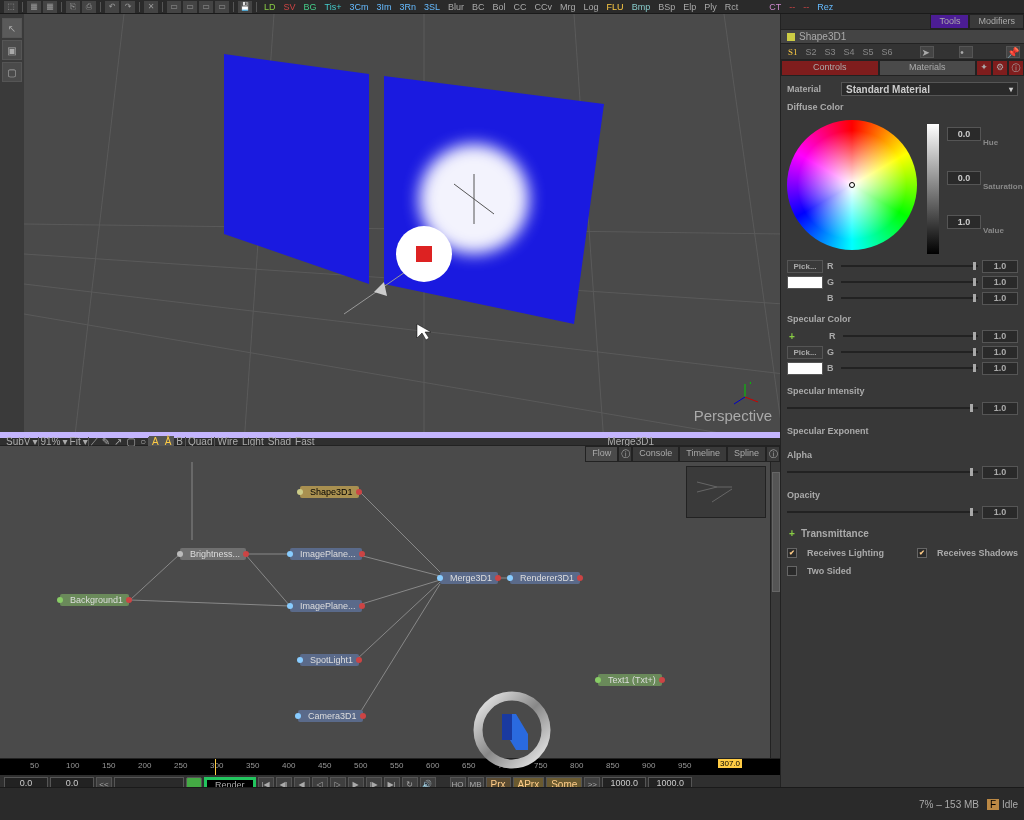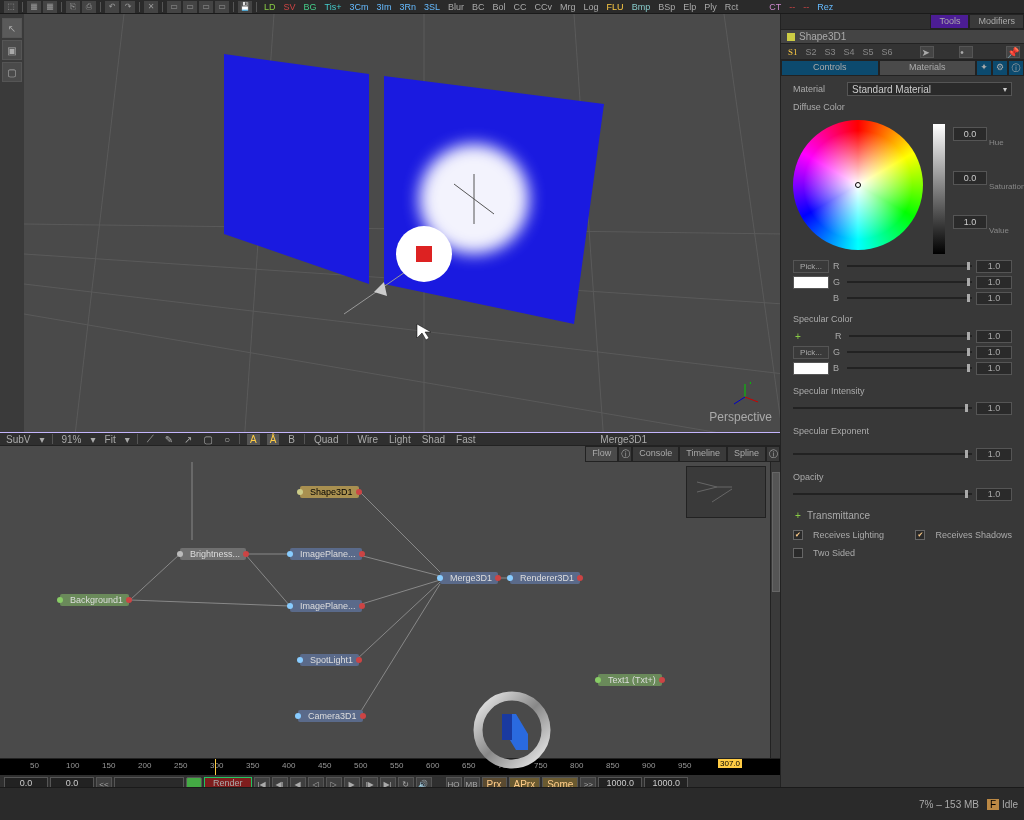--- a/index.html
+++ b/index.html
@@ -17,24 +17,24 @@
 
 
 .left-tools { position: absolute; left: 0; top: 14px; width: 24px; height: 430px; background: #3a3a3a; display: flex; flex-direction: column; gap: 2px; padding: 4px 2px; }
 .lt-btn { width: 20px; height: 20px; background: #4a4a4a; border: 1px solid #555; cursor: pointer; display: flex; align-items: center; justify-content: center; }
 .lt-btn.active { background: #5a5a5a; }
 
 
 .viewport { position: absolute; left: 24px; top: 14px; right: 244px; height: 418px; background: #4a4a4a; overflow: hidden; }
 .vp-grid { position: absolute; width: 100%; height: 100%; }
 .vp-axis { position: absolute; bottom: 20px; right: 20px; width: 30px; height: 30px; }
-.vp-axis-label { position: absolute; bottom: 8px; right: 8px; font-size: 12px; color: #aaa; }
-
-
-.vp-bottombar { position: absolute; left: 0; top: 432px; right: 244px; height: 14px; background: #2f2f2f; display: flex; align-items: center; padding: 0 4px; gap: 7px; font-size: 9px; border-top: 1px solid #c4b5fd; border-bottom: 1px solid #222; }
+.vp-axis-label { position: absolute; bottom: 8px; right: 8px; font-size: 15px; color: #aaa; }
+
+
+.vp-bottombar { position: absolute; left: 0; top: 432px; right: 244px; height: 14px; background: #2f2f2f; display: flex; align-items: center; padding: 0 4px; gap: 0; font-size: 9px; border-top: 6px solid #c4b5fd; border-bottom: 1px solid #222; }
 .vp-bb-item { padding: 0 2px; cursor: pointer; }
 .vp-bb-active { background: #555; color: #fc4; padding: 0 3px; }
 .vp-bb-sep { width: 1px; height: 10px; background: #555; }
 
 
 .flowview { position: absolute; left: 0; top: 446px; right: 244px; bottom: 62px; background: #4a4a4a; }
 .flow-tabs { position: absolute; top: 0; right: 0; height: 16px; display: flex; gap: 0; background: #2f2f2f; }
 .flow-tab { padding: 1px 6px; font-size: 9px; background: #3a3a3a; border: 1px solid #222; cursor: pointer; }
 .flow-tab.active { background: #4a4a4a; }
 .flow-tab-icon { width: 14px; padding: 1px 2px; }
@@ -57,46 +57,46 @@
 
 .timeline { position: absolute; left: 0; bottom: 28px; right: 244px; height: 34px; background: #2f2f2f; border-top: 1px solid #222; }
 .tl-ruler { height: 16px; position: relative; background: #000000; }
 .tl-tick { position: absolute; top: 2px; font-size: 8px; color: #999; }
 .tl-playhead { position: absolute; top: 0; width: 1px; height: 16px; background: #fc4; }
 .tl-playhead-lbl { position: absolute; top: 0; background: #fc4; color: #000; font-size: 8px; padding: 0 2px; }
 
 .tl-controls { height: 18px; display: flex; align-items: center; gap: 2px; padding: 0 4px; background: #2f2f2f; }
 .tl-field { height: 14px; background: #222; border: 1px solid #555; color: #ccc; padding: 0 4px; font-size: 9px; width: 44px; text-align: center; }
 .tl-btn { width: 16px; height: 14px; background: #3f3f3f; border: 1px solid #555; cursor: pointer; display: flex; align-items: center; justify-content: center; font-size: 8px; }
-.tl-render { height: 14px; background: #7f1d1d; border: 1px solid #22c55e; padding: 0 8px; cursor: pointer; font-size: 9px; }
+.tl-render { height: 14px; background: #000000; border: 3px solid #22c55e; padding: 0 8px; cursor: pointer; font-size: 9px; }
 .tl-green-dot { width: 16px; height: 14px; background: #4a4; border-radius: 2px; border: 1px solid #555; }
 .tl-prx { background: #5a4a30; color: #fc8; padding: 0 4px; height: 14px; border: 1px solid #555; display: flex; align-items: center; }
 .tl-aprx { background: #6a5a30; color: #fc8; padding: 0 4px; height: 14px; border: 1px solid #555; display: flex; align-items: center; }
 .tl-some { background: #6a5a30; color: #fc8; padding: 0 4px; height: 14px; border: 1px solid #555; display: flex; align-items: center; }
 
 
 .right-panel { position: absolute; right: 0; top: 14px; bottom: 14px; width: 244px; background: #383838; border-left: 1px solid #222; overflow: hidden; }
 .rp-tooltabs { height: 16px; display: flex; justify-content: flex-end; background: #2f2f2f; border-bottom: 1px solid #222; }
 .rp-tooltab { padding: 1px 8px; font-size: 9px; background: #3a3a3a; border: 1px solid #222; cursor: pointer; }
 .rp-tooltab.active { background: #4c1d95; }
 
 .rp-header { height: 14px; background: #444; display: flex; align-items: center; padding: 0 6px; font-size: 9px; border-bottom: 1px solid #222; }
 .rp-header-indicator { width: 8px; height: 8px; background: #cc4; margin-right: 4px; }
 
 .rp-statetabs { height: 16px; display: flex; align-items: center; padding: 0 4px; gap: 2px; background: #333; border-bottom: 1px solid #222; }
 .rp-st { font-size: 9px; padding: 0 3px; cursor: pointer; color: #888; }
 .rp-st.active { color: #fc4; font-family: Liberation Serif, serif; }
 .rp-st-btn { width: 14px; height: 12px; background: #444; border: 1px solid #555; cursor: pointer; margin-left: auto; }
 
 .rp-maintabs { height: 16px; display: flex; background: #2f2f2f; }
-.rp-mtab { flex: 1; text-align: center; padding: 1px 0; font-size: 9px; background: #0c4a6e; border: 1px solid #222; cursor: pointer; }
+.rp-mtab { flex: 1; text-align: center; padding: 1px 0; font-size: 9px; background: #7f1d1d; border: 1px solid #222; cursor: pointer; }
 .rp-mtab.active { background: #4a4a4a; }
 .rp-mtab-icon { width: 16px; flex: none; }
 
-.rp-body { padding: 4px 12px; }
+.rp-body { padding: 4px 6px; font-weight: bold; }
 .rp-row { display: flex; align-items: center; height: 18px; gap: 4px; }
 .rp-label { font-size: 9px; color: #aaa; flex: none; }
 .rp-dropdown { flex: 1; height: 14px; background: #2a2a2a; border: 1px solid #555; color: #ccc; font-size: 9px; padding: 0 4px; display: flex; align-items: center; justify-content: space-between; cursor: pointer; }
 .rp-dropdown::after { content: '▾'; font-size: 8px; }
 
 .rp-colorwheel { position: relative; width: 130px; height: 130px; margin: 4px 0; }
 .rp-colorwheel-ring { width: 130px; height: 130px; border-radius: 50%; background: conic-gradient(#f00,#ff0,#0f0,#0ff,#00f,#f0f,#f00); position: relative; }
 .rp-colorwheel-inner { position: absolute; top: 10px; left: 10px; width: 110px; height: 110px; border-radius: 50%; background: radial-gradient(#fff, transparent 70%); }
 .rp-colorwheel-marker { position: absolute; top: 62px; left: 62px; width: 6px; height: 6px; border: 1px solid #000; border-radius: 50%; }
 .rp-valuebar { position: absolute; left: 140px; top: 4px; width: 12px; height: 130px; background: linear-gradient(#fff,#000); }
@@ -491,20 +491,23 @@
       </div>
     </div>
 
     <div class="rp-section">
       <div class="rp-row">
           <span class="rp-label">Specular Exponent</span>
         </div>
     </div>
 
     <div class="rp-section">
+      <div class="rp-row">
+          <span class="rp-label">Alpha</span>
+        </div>
       <div class="rp-slider-row">
         <div class="rp-slider-track">
             <div class="rp-slider-thumb" style="left:96%"></div>
           </div>
         <div class="rp-slider-val">1.0</div>
       </div>
     </div>
 
     <div class="rp-section">
       <div class="rp-row">

